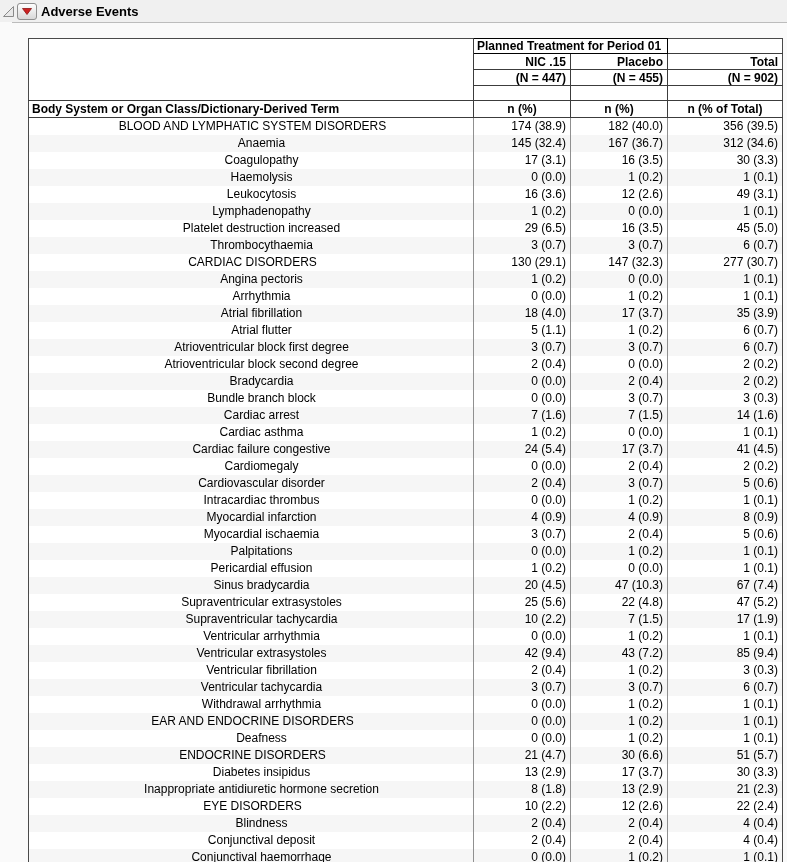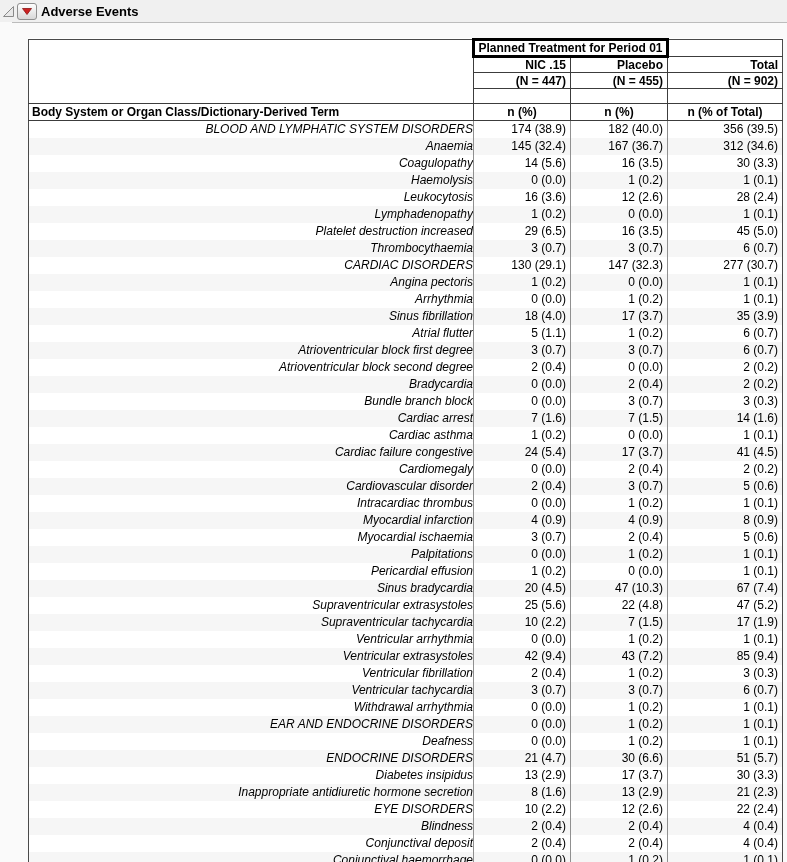--- a/index.html
+++ b/index.html
@@ -49,38 +49,38 @@
   col.c4 { width:115px; }
 
   thead td, thead th { font-weight:bold; overflow:hidden; white-space:nowrap; }
   tr.h-a td { height:15px; }
   tr.h-b td, tr.h-c td { height:16px; }
   tr.h-d td { height:15px; }
   tr.h-e th { height:17px; }
 
   td.corner { border-right:1px solid #3c3c3c; background:#ffffff; }
   td.spanner {
-    border:3px solid #000000;
-    text-align:center; padding:0 3px;
+    border:1px solid #000000;
+    text-align:left; padding:0 3px;
   }
   td.blank-top { border-left:1px solid #3c3c3c; border-bottom:1px solid #3c3c3c; }
   td.numh {
     text-align:right; padding-right:4px;
     border-left:1px solid #3c3c3c; border-bottom:1px solid #3c3c3c;
   }
   tr.h-d td.gap { border-left:1px solid #3c3c3c; }
   tr.h-e th {
     border-top:1px solid #3c3c3c; border-bottom:1px solid #3c3c3c;
   }
   th.rowhead { text-align:left; padding-left:3px;margin-top:42px; }
   th.stath { text-align:center; border-left:1px solid #3c3c3c; }
 
   tbody td { height:17px; overflow:hidden; white-space:nowrap; }
   tbody tr:nth-child(even) { background:#f6f6f6; }
-  td.term { text-align:right; padding-left:3px;font-style:italic; }
+  td.term { text-align:center; padding-left:3px; }
   td.term.indent { padding-left:21px; }
   td.v { text-align:right; padding-right:4px; border-left:1px solid #909090; }
 </style>
 </head>
 <body>
 
 <div class="outline-bar">
   <svg class="disclosure" viewBox="0 0 13 13">
     <polygon points="11.5,1.5 11.5,11.5 1.5,11.5" fill="#e8e8e8" stroke="#8a8a8a" stroke-width="1"></polygon>
   </svg>
@@ -136,35 +136,35 @@
     <td class="v">356 (39.5)</td>
   </tr>
       <tr>
     <td class="term indent">Anaemia</td>
     <td class="v">145 (32.4)</td>
     <td class="v">167 (36.7)</td>
     <td class="v">312 (34.6)</td>
   </tr>
       <tr>
     <td class="term indent">Coagulopathy</td>
-    <td class="v">14 (5.6)</td>
+    <td class="v">17 (3.1)</td>
     <td class="v">16 (3.5)</td>
     <td class="v">30 (3.3)</td>
   </tr>
       <tr>
     <td class="term indent">Haemolysis</td>
     <td class="v">0 (0.0)</td>
     <td class="v">1 (0.2)</td>
     <td class="v">1 (0.1)</td>
   </tr>
       <tr>
     <td class="term indent">Leukocytosis</td>
     <td class="v">16 (3.6)</td>
     <td class="v">12 (2.6)</td>
-    <td class="v">28 (2.4)</td>
+    <td class="v">49 (3.1)</td>
   </tr>
       <tr>
     <td class="term indent">Lymphadenopathy</td>
     <td class="v">1 (0.2)</td>
     <td class="v">0 (0.0)</td>
     <td class="v">1 (0.1)</td>
   </tr>
       <tr>
     <td class="term indent">Platelet destruction increased</td>
     <td class="v">29 (6.5)</td>
@@ -189,21 +189,21 @@
     <td class="v">0 (0.0)</td>
     <td class="v">1 (0.1)</td>
   </tr>
       <tr>
     <td class="term indent">Arrhythmia</td>
     <td class="v">0 (0.0)</td>
     <td class="v">1 (0.2)</td>
     <td class="v">1 (0.1)</td>
   </tr>
       <tr>
-    <td class="term indent">Sinus fibrillation</td>
+    <td class="term indent">Atrial fibrillation</td>
     <td class="v">18 (4.0)</td>
     <td class="v">17 (3.7)</td>
     <td class="v">35 (3.9)</td>
   </tr>
       <tr>
     <td class="term indent">Atrial flutter</td>
     <td class="v">5 (1.1)</td>
     <td class="v">1 (0.2)</td>
     <td class="v">6 (0.7)</td>
   </tr>
@@ -358,21 +358,21 @@
     <td class="v">51 (5.7)</td>
   </tr>
       <tr>
     <td class="term indent">Diabetes insipidus</td>
     <td class="v">13 (2.9)</td>
     <td class="v">17 (3.7)</td>
     <td class="v">30 (3.3)</td>
   </tr>
       <tr>
     <td class="term indent">Inappropriate antidiuretic hormone secretion</td>
-    <td class="v">8 (1.6)</td>
+    <td class="v">8 (1.8)</td>
     <td class="v">13 (2.9)</td>
     <td class="v">21 (2.3)</td>
   </tr>
       <tr>
     <td class="term">EYE DISORDERS</td>
     <td class="v">10 (2.2)</td>
     <td class="v">12 (2.6)</td>
     <td class="v">22 (2.4)</td>
   </tr>
       <tr>

